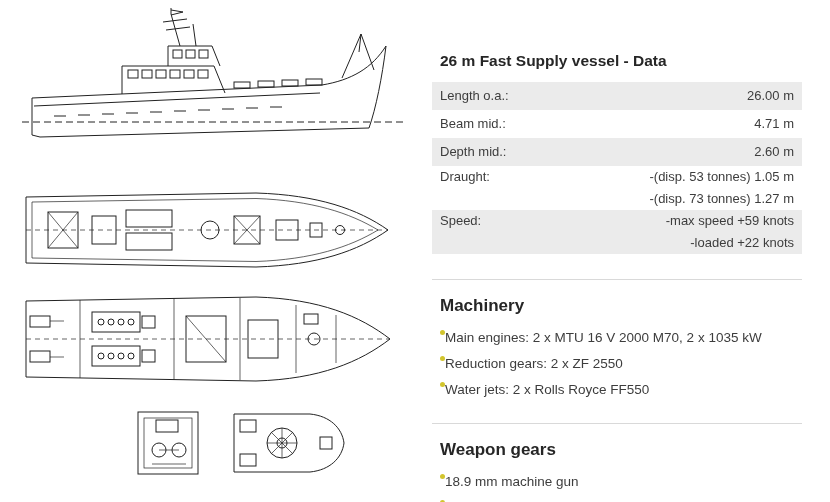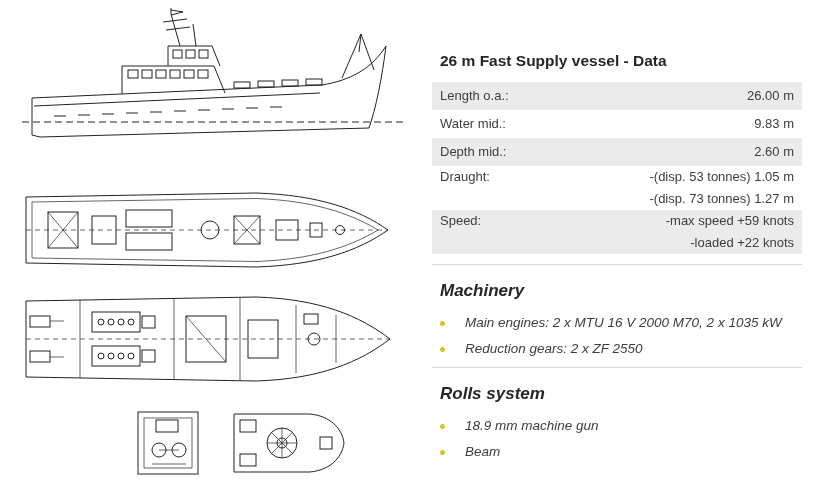--- a/index.html
+++ b/index.html
@@ -40,33 +40,32 @@
     padding: 6px 8px;
     font-size: 13px; line-height: 16px;
   }
   .row-multi { padding: 0 8px; font-size: 13px; line-height: 16px; }
   .row-multi .line { display: flex; justify-content: space-between; padding: 3px 0; }
   .shaded { background: var(--row-shade, #ebebeb); }
   .label { white-space: nowrap; }
   .value { white-space: nowrap; text-align: center; }
 
   .section {
-    margin-top: 10px;
+    margin-top: 25px;
     border-top: 1px solid var(--divider, #d9d9d9);
     padding-top: 16px;
-    font-style: italic;
   }
   .section h2 {
     font-size: 17px; font-weight: 700;
     color: var(--heading, #262626);
     margin: 0 0 14px 8px;
   }
   .bullet-list { list-style: none; margin: 0; padding: 0 8px; }
   .bullet-list li {
-    display: flex; align-items: center; gap: 20px;
+    display: flex; align-items: flex-start; gap: 0;
     font-size: 13.5px; line-height: 16px;
     margin: 10px 0;
   }
   .dot {
     width: 5px; height: 5px; border-radius: 50%;
     background: var(--accent-bullet, #d2c52e);
     flex: none;
   }
 </style>
 </head>
@@ -191,22 +190,22 @@
     <h2 class="spec-title">26 m Fast Supply vessel - Data</h2>
 
     <div class="spec-table">
 
       <div class="row shaded">
         <span class="label">Length o.a.:</span>
         <span class="value">26.00 m</span>
       </div>
 
       <div class="row">
-        <span class="label">Water mid.:</span>
-        <span class="value">9.83 m</span>
+        <span class="label">Beam mid.:</span>
+        <span class="value">4.71 m</span>
       </div>
 
       <div class="row shaded">
         <span class="label">Depth mid.:</span>
         <span class="value">2.60 m</span>
       </div>
 
       <div class="row-multi">
         <div class="line">
           <span class="label">Draught:</span>
@@ -235,25 +234,29 @@
       <h2>Machinery</h2>
       <ul class="bullet-list">
         <li>
           <span class="dot"></span>
           <span>Main engines: 2 x MTU 16 V 2000 M70, 2 x 1035 kW</span>
         </li>
         <li>
           <span class="dot"></span>
           <span>Reduction gears: 2 x ZF 2550</span>
         </li>
+        <li>
+          <span class="dot"></span>
+          <span>Water jets: 2 x Rolls Royce FF550</span>
+        </li>
       </ul>
     </section>
 
     <section class="section">
-      <h2>Rolls system</h2>
+      <h2>Weapon gears</h2>
       <ul class="bullet-list">
         <li>
           <span class="dot"></span>
           <span>18.9 mm machine gun</span>
         </li>
         <li>
           <span class="dot"></span>
           <span>Beam</span>
         </li>
       </ul>

